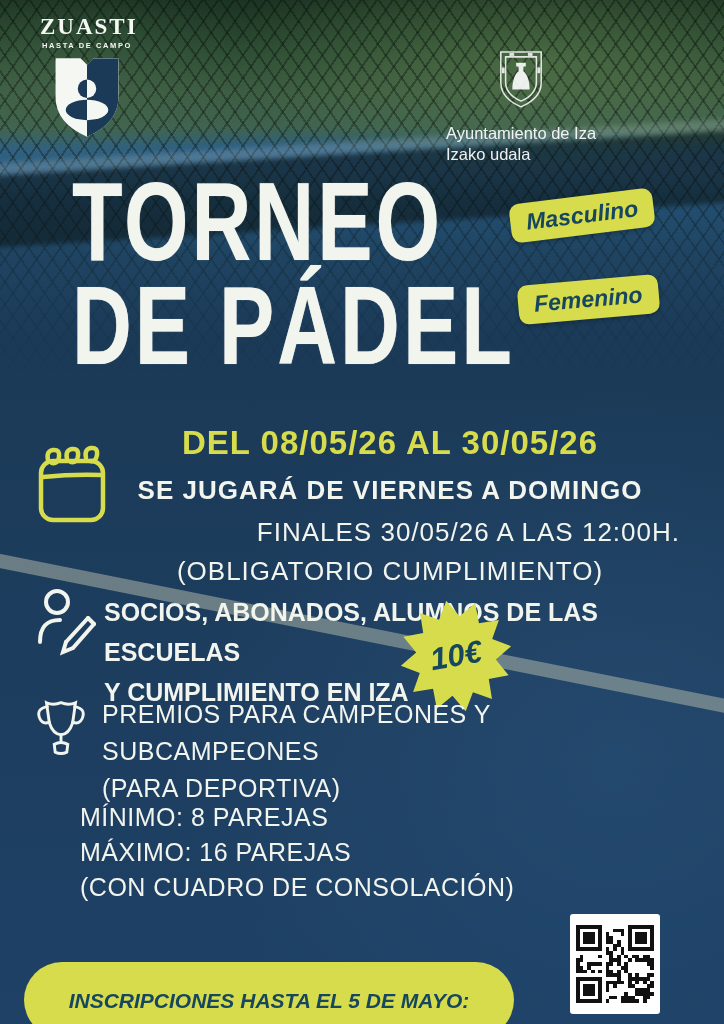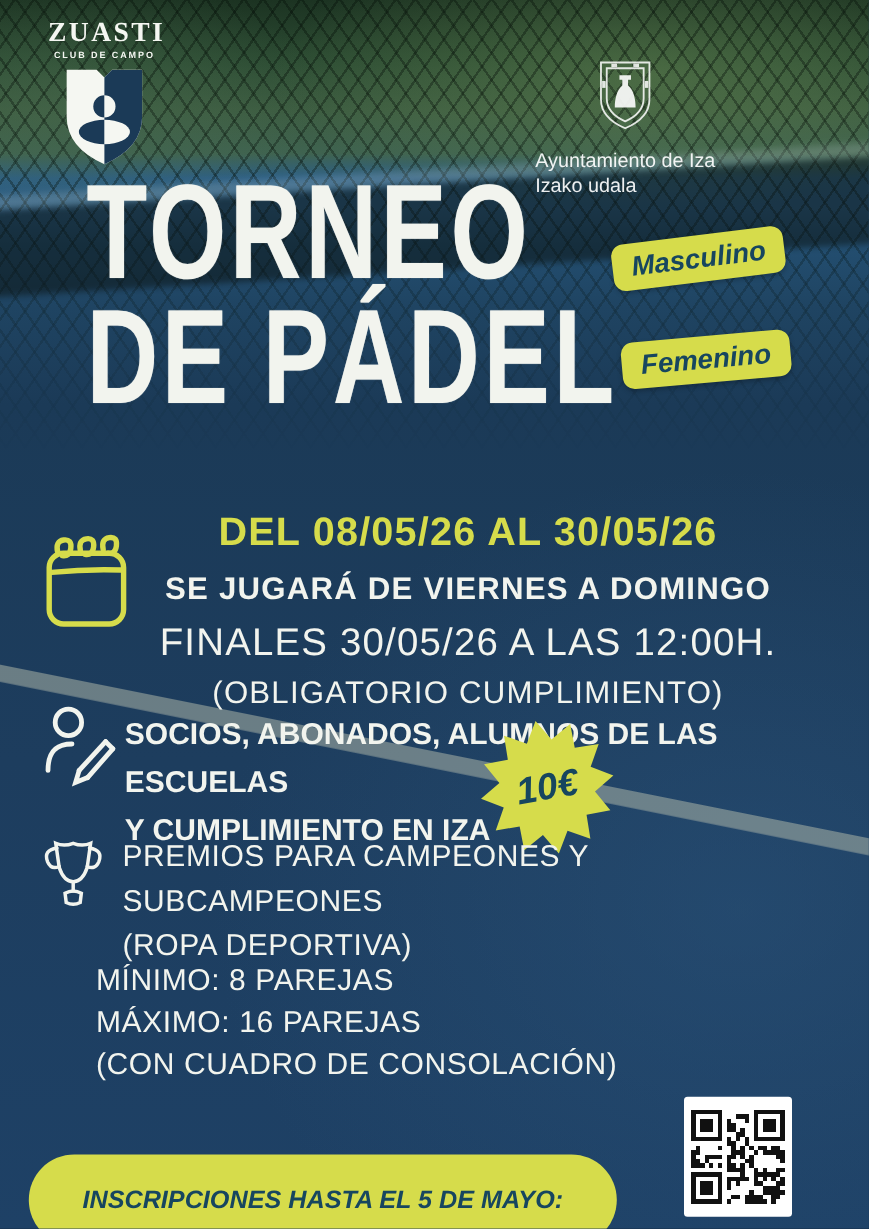--- a/index.html
+++ b/index.html
@@ -38,34 +38,34 @@
   }
   
   .club-logo{position:absolute;left:40px;top:14px;width:94px;text-align:center;color:#f5f7f2;}
   .club-name{font-family:"Liberation Serif",serif;font-weight:bold;font-size:23px;letter-spacing:2px;}
   .club-sub{font-size:7.5px;letter-spacing:1.6px;font-weight:bold;margin-top:1px;}
   .club-crest{margin-top:4px;}
   .municipality{position:absolute;left:446px;top:48px;display:flex;align-items:center;gap:9px;
     color:rgba(255,255,255,0.92);flex-direction:column;}
   .muni-text{font-size:16.5px;line-height:1.3;}
   
-  .title{position:absolute;left:72px;top:142px;color:#f2f4ee;}
+  .title{position:absolute;left:72px;top:170px;color:#f2f4ee;}
   .title-line{font-size:112px;font-weight:bold;letter-spacing:4px;line-height:104px;
     transform:scaleX(0.74);transform-origin:left;white-space:nowrap;
     text-shadow:0 0 1px rgba(255,255,255,0.6);}
   
   .badge{position:absolute;background:#d6dc4b;color:#17465f;font-weight:bold;font-style:italic;
     font-size:23px;padding:6px 16px;border-radius:10px;box-shadow:0 2px 4px rgba(0,0,0,0.25);}
   .badge-m{left:510px;top:196px;transform:rotate(-7deg);}
   .badge-f{left:518px;top:280px;transform:rotate(-5deg);}
   
   .schedule{position:absolute;left:100px;top:404px;width:580px;text-align:center;color:#f2f4ee;}
   .s-dates{color:#d6dc4b;font-size:33px;font-weight:bold;letter-spacing:1px;margin-top:20px;}
   .s-days{font-size:26px;font-weight:bold;letter-spacing:1px;margin-top:13px;}
-  .s-finals{font-size:32px;font-weight:400;letter-spacing:1px;margin-top:11px;}
+  .s-finals{font-size:26px;font-weight:400;letter-spacing:1px;margin-top:11px;text-align:right;}
   .s-note{font-size:26px;font-weight:400;letter-spacing:1px;margin-top:8px;}
   .calendar{position:absolute;left:34px;top:440px;}
   
   .person{position:absolute;left:36px;top:586px;}
   .elig{position:absolute;left:104px;top:592px;width:570px;color:#f2f4ee;
     font-size:25px;font-weight:bold;line-height:40px;}
   .burst{position:absolute;left:398px;top:598px;width:116px;height:116px;transform:rotate(-10deg);}
   .burst-label{position:absolute;inset:0;display:flex;align-items:center;justify-content:center;
     color:#17465f;font-size:31px;font-weight:bold;font-style:italic;}
   
@@ -90,21 +90,21 @@
 
 <div class="poster">
 
   <div class="bg-base"></div>
   <div class="bg-mesh"></div>
   <div class="bg-net-band"></div>
   <div class="bg-court-line"></div>
 
   <div class="club-logo">
     <div class="club-name">ZUASTI</div>
-    <div class="club-sub">CLUB DE CAMPO</div>
+    <div class="club-sub">HASTA DE CAMPO</div>
     <div class="club-crest">
       <svg width="74" height="86" viewBox="0 0 80 92">
         <defs>
           <clipPath id="shieldClip">
             <path d="M6,4 L33,4 L40,11 L47,4 L74,4 L74,46 Q74,74 40,89 Q6,74 6,46 Z"></path>
           </clipPath>
           <clipPath id="leftHalf">
               <rect x="0" y="0" width="40" height="92"></rect>
             </clipPath>
           <clipPath id="rightHalf">
@@ -198,21 +198,21 @@
     <svg width="62" height="62" viewBox="0 0 64 64" fill="none" stroke="#f2f4ee" stroke-width="3" stroke-linecap="round">
       <path d="M17,9 Q24,12 32,9 Q40,12 47,9 L44,30 Q40,42 32,42 Q24,42 20,30 Z"></path>
       <path d="M18,13 Q6,15 10,25 Q13,32 20,29"></path>
       <path d="M46,13 Q58,15 54,25 Q51,32 44,29"></path>
       <path d="M32,42 L32,50"></path>
       <path d="M25,52 Q32,48 39,52 L38,60 Q32,63 26,60 Z"></path>
     </svg>
   </div>
   <div class="prizes">
     <div>PREMIOS PARA CAMPEONES Y SUBCAMPEONES</div>
-    <div>(ROPA DEPORTIVA)</div>
+    <div>(PARA DEPORTIVA)</div>
   </div>
 
   <div class="pairs">
     <div>MÍNIMO: 8 PAREJAS</div>
     <div>MÁXIMO: 16 PAREJAS</div>
     <div>(CON CUADRO DE CONSOLACIÓN)</div>
   </div>
 
   <div class="pill">
     <div>INSCRIPCIONES HASTA EL 5 DE MAYO:</div>

